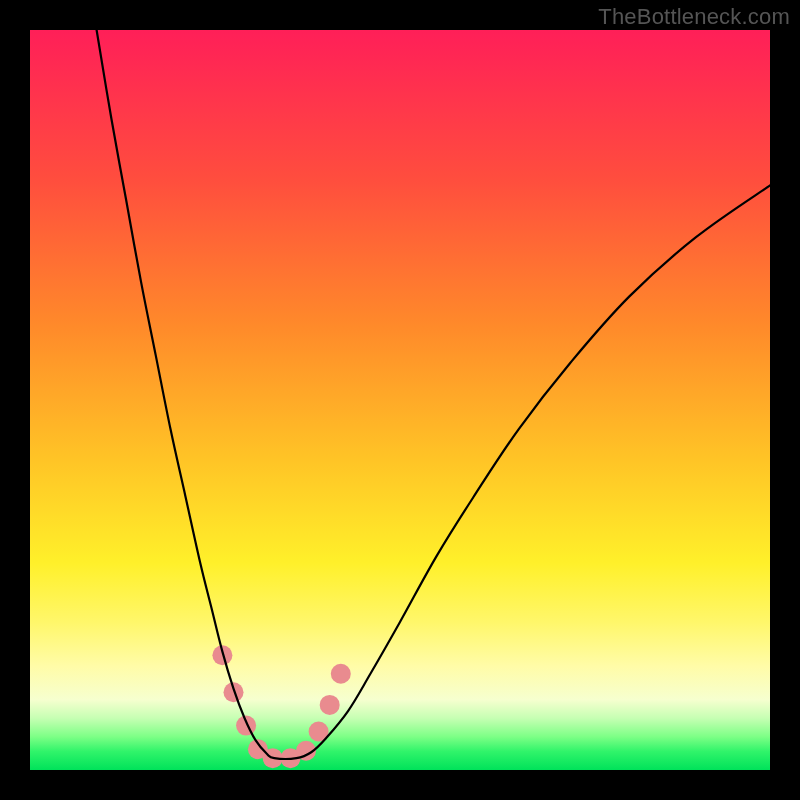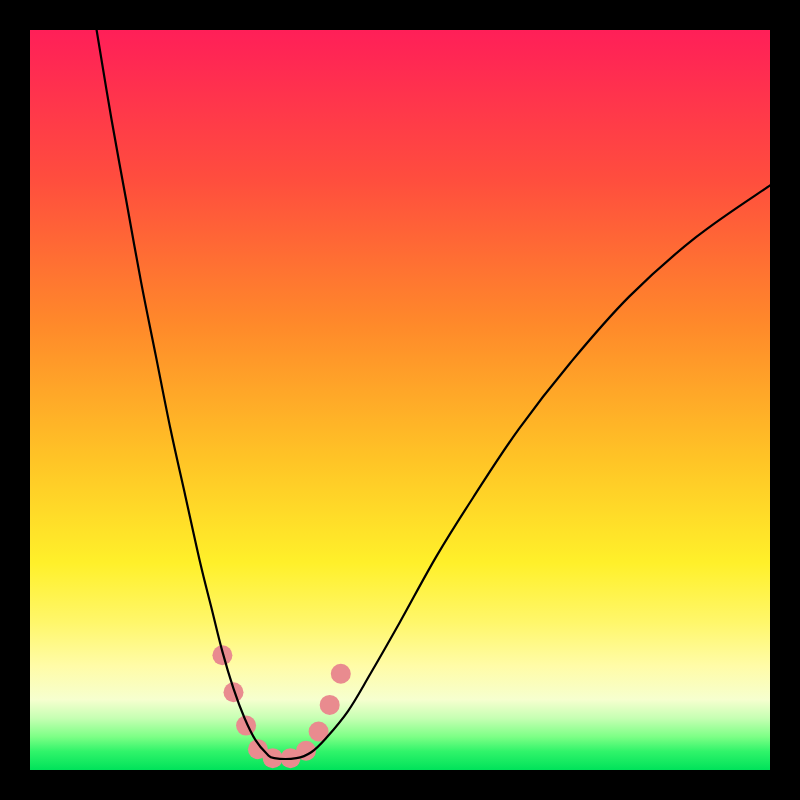--- a/index.html
+++ b/index.html
@@ -37,20 +37,21 @@
     letter-spacing: 0.2px;
   }
   svg {
     display: block;
   }
 </style>
 </head>
 <body>
 
 <div class="frame">
+  <div class="watermark">TheBottleneck.com</div>
   <div class="plot-area">
     <svg id="chart-svg" width="740" height="740" viewBox="0 0 740 740" preserveAspectRatio="none">
         <defs>
           <linearGradient id="bg-grad" x1="0" y1="0" x2="0" y2="1">
             <stop offset="0%" stop-color="#ff1f58"></stop>
             <stop offset="20%" stop-color="#ff4d3e"></stop>
             <stop offset="40%" stop-color="#ff8a2a"></stop>
             <stop offset="57.99999999999999%" stop-color="#ffc426"></stop>
             <stop offset="72%" stop-color="#fff02a"></stop>
             <stop offset="80%" stop-color="#fff76a"></stop>

